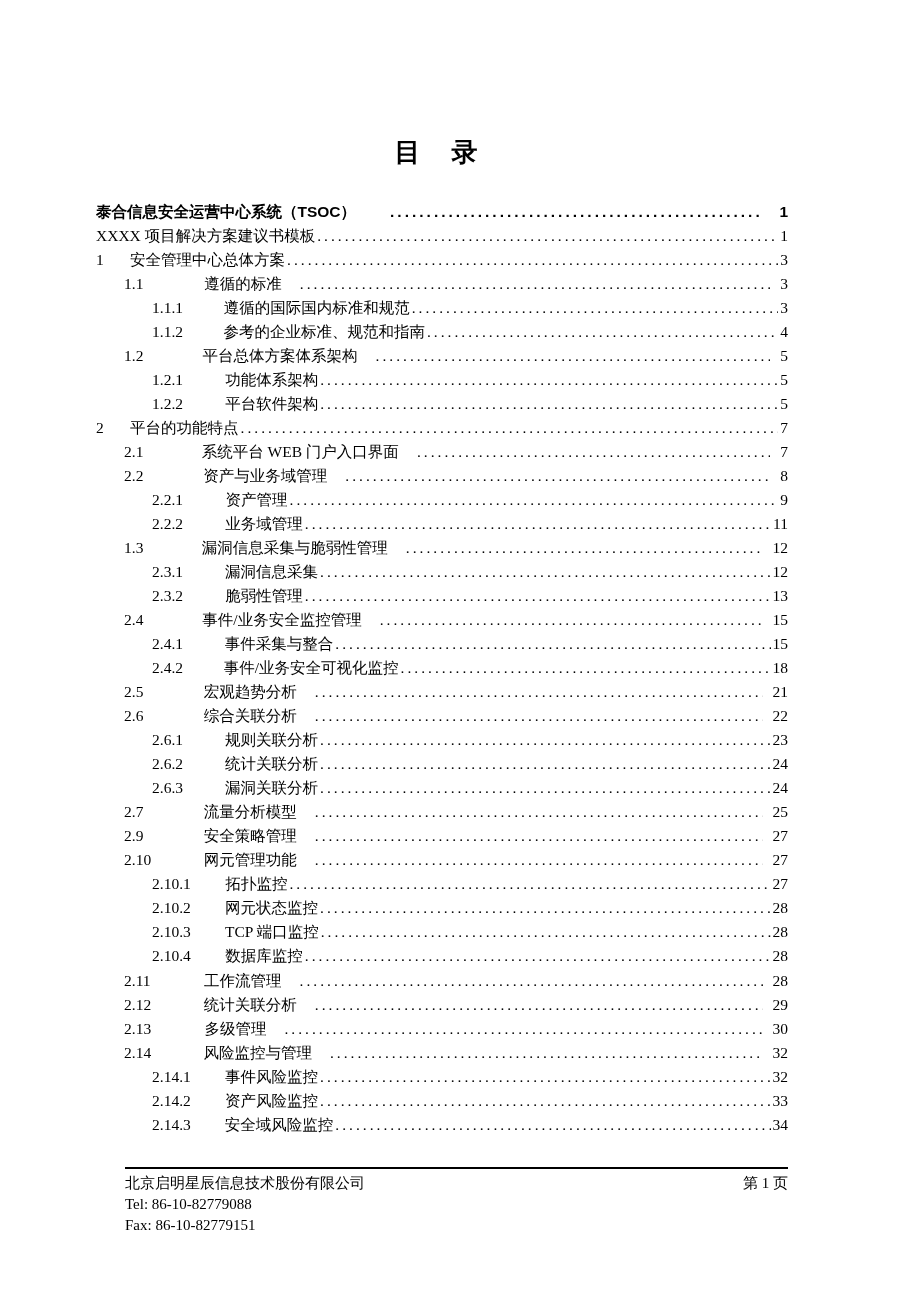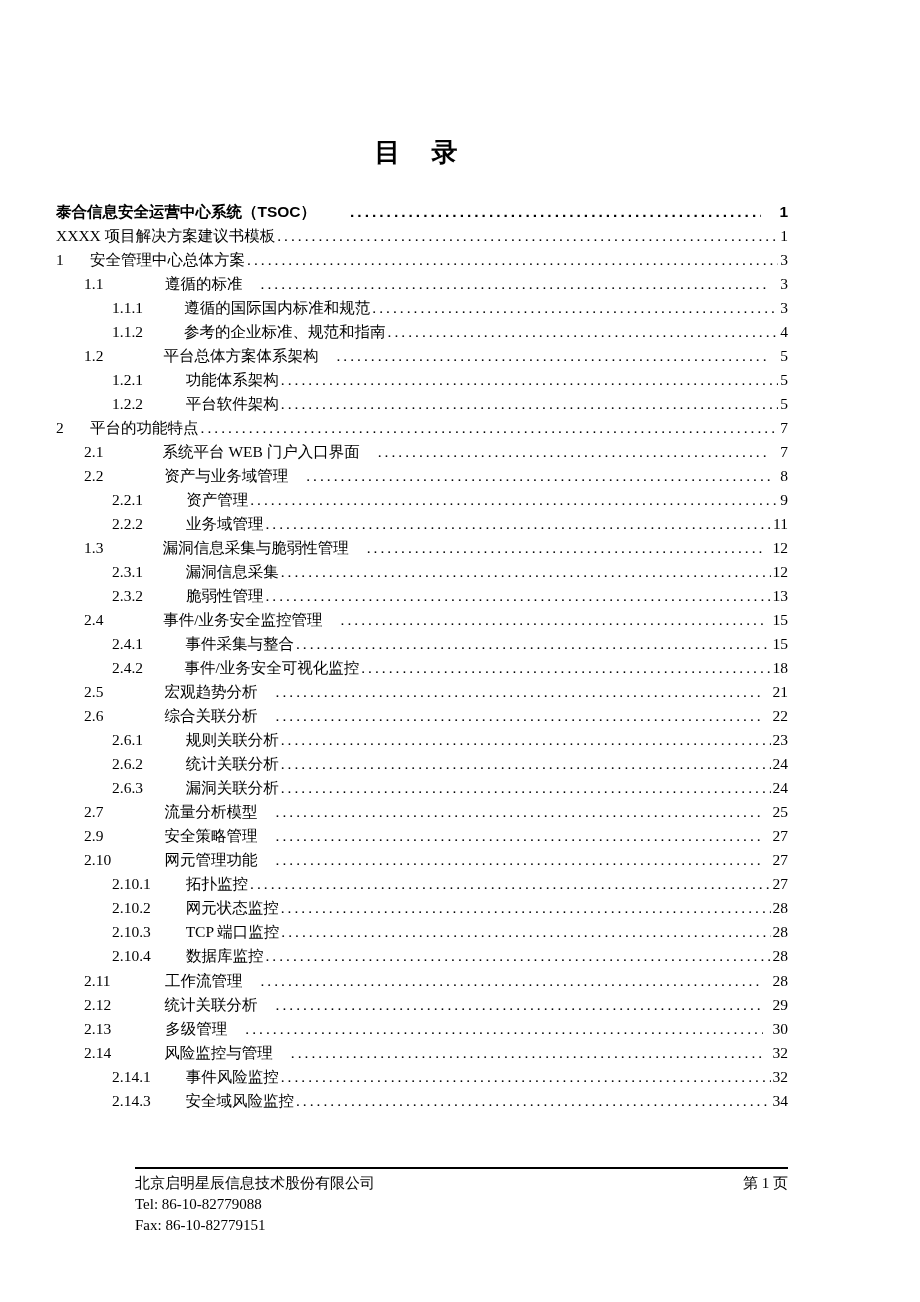--- a/index.html
+++ b/index.html
@@ -4,21 +4,21 @@
 <style>
   html, body {
     margin: 0;
     padding: 0;
     background: #fff;
   }
   .page {
     width: 920px;
     height: 1302px;
     box-sizing: border-box;
-    padding: 135px 132px 0 56px;
+    padding: 135px 132px 0 96px;
     position: relative;
     font-family: "SimSun", "Songti SC", serif;
     color: #000;
     font-size: 15.5px;
   }
   .title {
     text-align: center;
     font-size: 26px;
     font-family: "SimHei", "Heiti SC", sans-serif;
     letter-spacing: 12px;
@@ -59,21 +59,21 @@
   .lvl0    { padding-left: 0px; }
   .lvl0pre { padding-left: 0px; }
   .lvl1    { padding-left: 28px; gap: 8px; }
   .lvl2    { padding-left: 56px; }
   .fnum1   { display:inline-block; min-width: 48px; }
   .fnum2   { display:inline-block; min-width: 60px; }
   .gap1    { display:inline-block; width: 28px; }
   .gap2    { display:inline-block; width: 20px; }
   .footer {
     position: absolute;
-    left: 135px;
+    left: 125px;
     right: 132px;
     bottom: 66px;
   }
   .footer-line {
     border-top: 2px solid #000;
     margin-bottom: 4px;
   }
   .footer-row {
     display: flex;
     justify-content: space-between;
@@ -373,20 +373,28 @@
         <span class="dots"></span>
         <span class="pg">32</span>
       </div>
       <div class="row lvl2">
         <span class="num fnum2">2.14.1</span>
         <span class="gap2"></span>
         <span class="ttl">事件风险监控</span>
         <span> </span>
         <span class="dots"></span>
         <span class="pg">32</span>
+      </div>
+      <div class="row lvl2">
+        <span class="num fnum2">2.14.2</span>
+        <span class="gap2"></span>
+        <span class="ttl">资产风险监控</span>
+        <span> </span>
+        <span class="dots"></span>
+        <span class="pg">33</span>
       </div>
       <div class="row lvl2">
         <span class="num fnum2">2.14.3</span>
         <span class="gap2"></span>
         <span class="ttl">安全域风险监控</span>
         <span> </span>
         <span class="dots"></span>
         <span class="pg">34</span>
       </div>
     </div>

